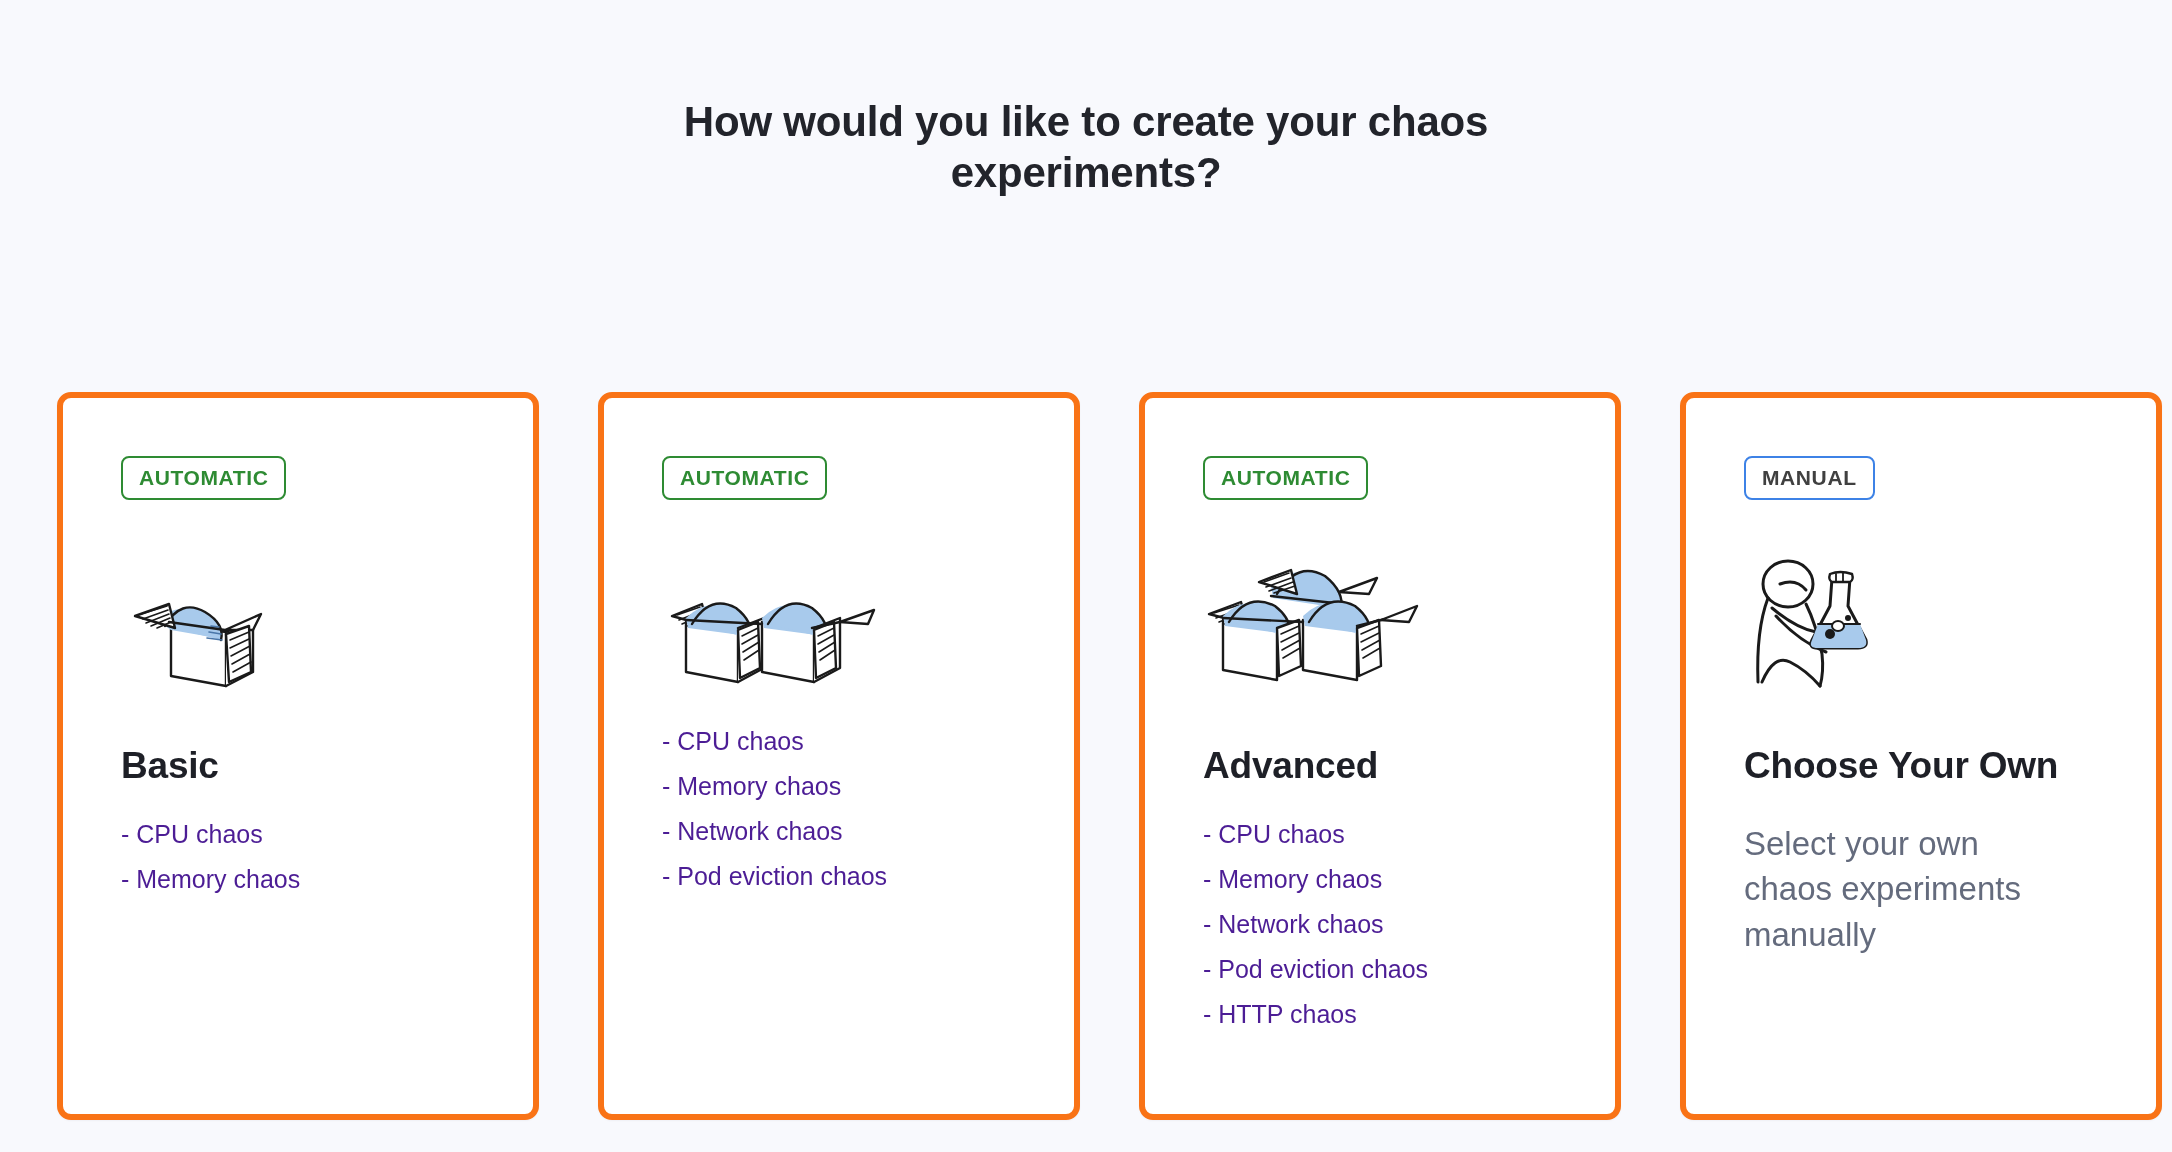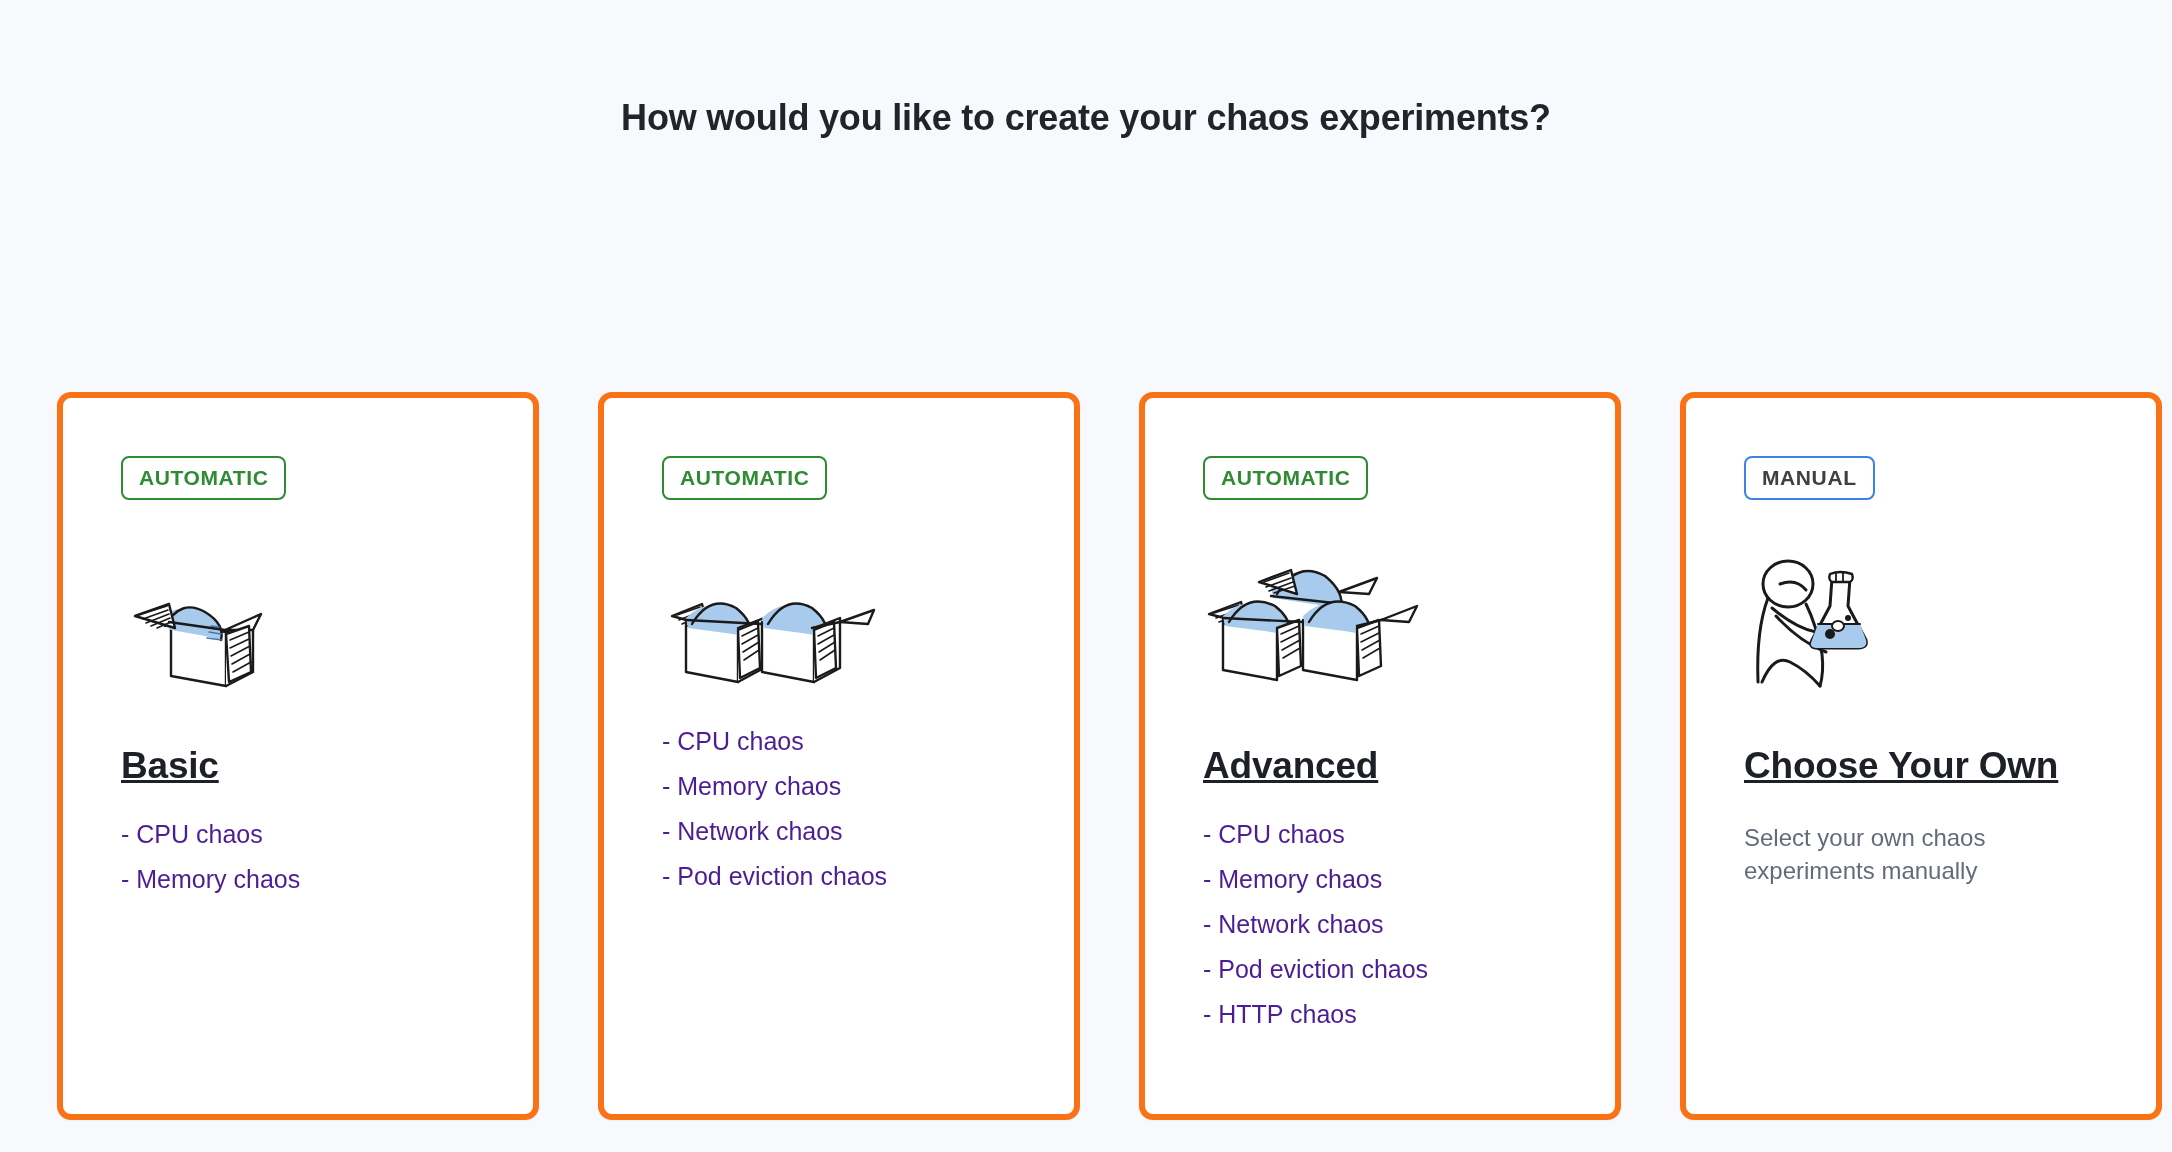--- a/index.html
+++ b/index.html
@@ -19,21 +19,21 @@
     position: relative;
     width: 2172px;
     height: 1152px;
     box-sizing: border-box;
   }
 
   .page-title {
     margin: 0;
     padding-top: 96px;
     text-align: center;
-    font-size: 36px;
+    font-size: 42px;
     line-height: 1.22;
     font-weight: bold;
     color: #22242b;
     letter-spacing: -0.2px;
     max-width: 1000px;
     margin-left: auto;
     margin-right: auto;
   }
 
   .cards-row {
@@ -80,40 +80,39 @@
   .illustration svg { display: block; }
 
   .card-title {
     margin: 0;
     padding-top: 52px;
     font-size: 37px;
     font-weight: bold;
     color: #1e2027;
     letter-spacing: -0.2px;
     line-height: 1.1;
-    text-decoration: underline;
   }
 
   .card-list {
     list-style: none;
     margin: 0;
     padding: 32px 0 0 0;
   }
   .card-list li {
     font-size: 25px;
     line-height: 1.2;
     color: #4c1d95;
     padding-bottom: 15px;
     white-space: nowrap;
   }
 
   .card-desc {
     margin: 0;
     padding-top: 34px;
-    font-size: 24px;
+    font-size: 33px;
     line-height: 1.38;
     color: #646b7d;
     max-width: 290px;
   }
 </style>
 </head>
 <body>
 
 <div class="page">
 

